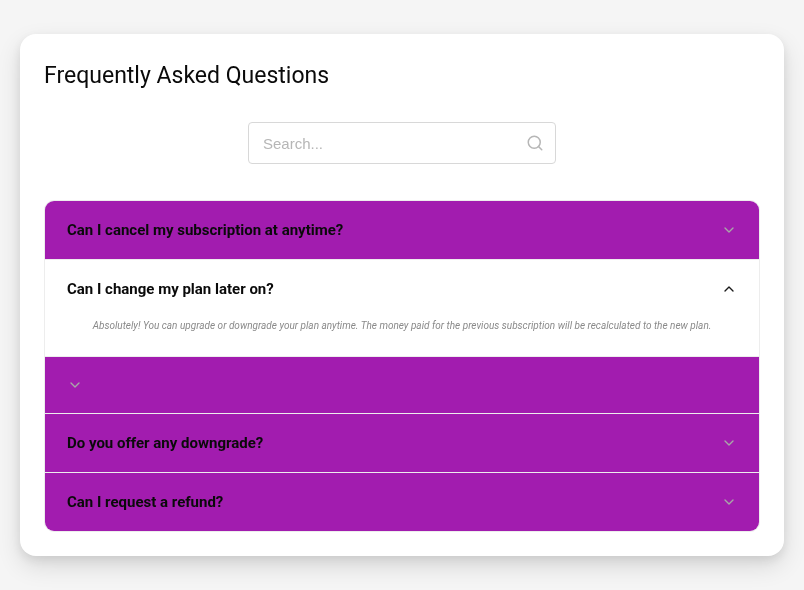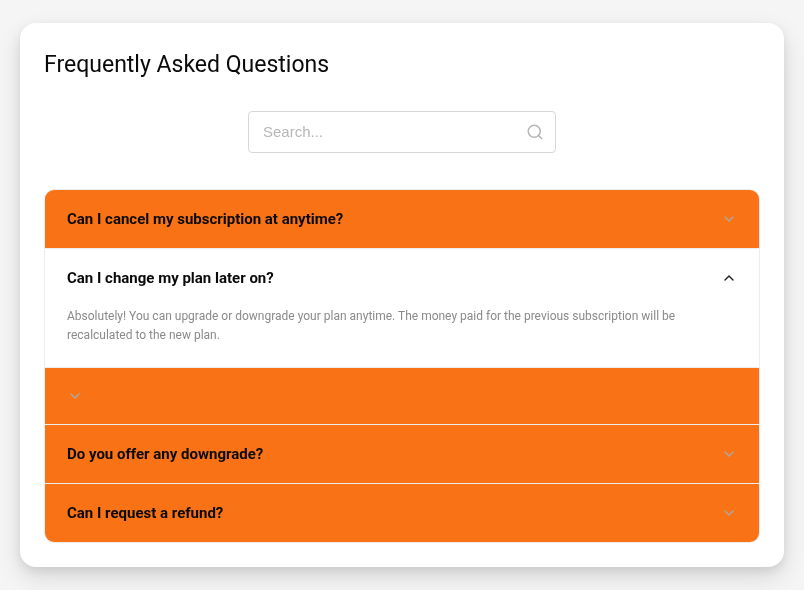--- a/index.html
+++ b/index.html
@@ -63,27 +63,28 @@
       align-items: center;
       justify-content: center;
     }
     .faq-list {
       border: 1px solid #ededed;
       border-radius: 10px;
       overflow: hidden;
     }
     .faq-item {
       border-bottom: 1px solid #ededed;
-      background: #f97316;
+      background: #a21caf;
     }
     .faq-item:last-child {
       border-bottom: none;
     }
     .faq-item.expanded {
       background: #ffffff;
+      text-align: center;
     }
     .faq-header {
       display: flex;
       justify-content: space-between;
       align-items: center;
       padding: 20px 22px;
       cursor: pointer;
     }
     .faq-question {
       font-size: 15px;
@@ -93,23 +94,24 @@
     .chevron {
       color: #a8a8a8;
       display: flex;
       align-items: center;
     }
     .faq-item.expanded .chevron {
       color: #1a1a1a;
     }
     .faq-answer {
       padding: 0 22px 22px 22px;
-      font-size: 12px;
+      font-size: 10px;
       line-height: 1.6;
       color: #8a8a8a;
+      font-style: italic;
     }
   </style>
 </head>
 <body>
 
 <div class="card">
   <h1 class="title">Frequently Asked Questions</h1>
 
   <div class="search-wrap">
     <div class="search-box">

